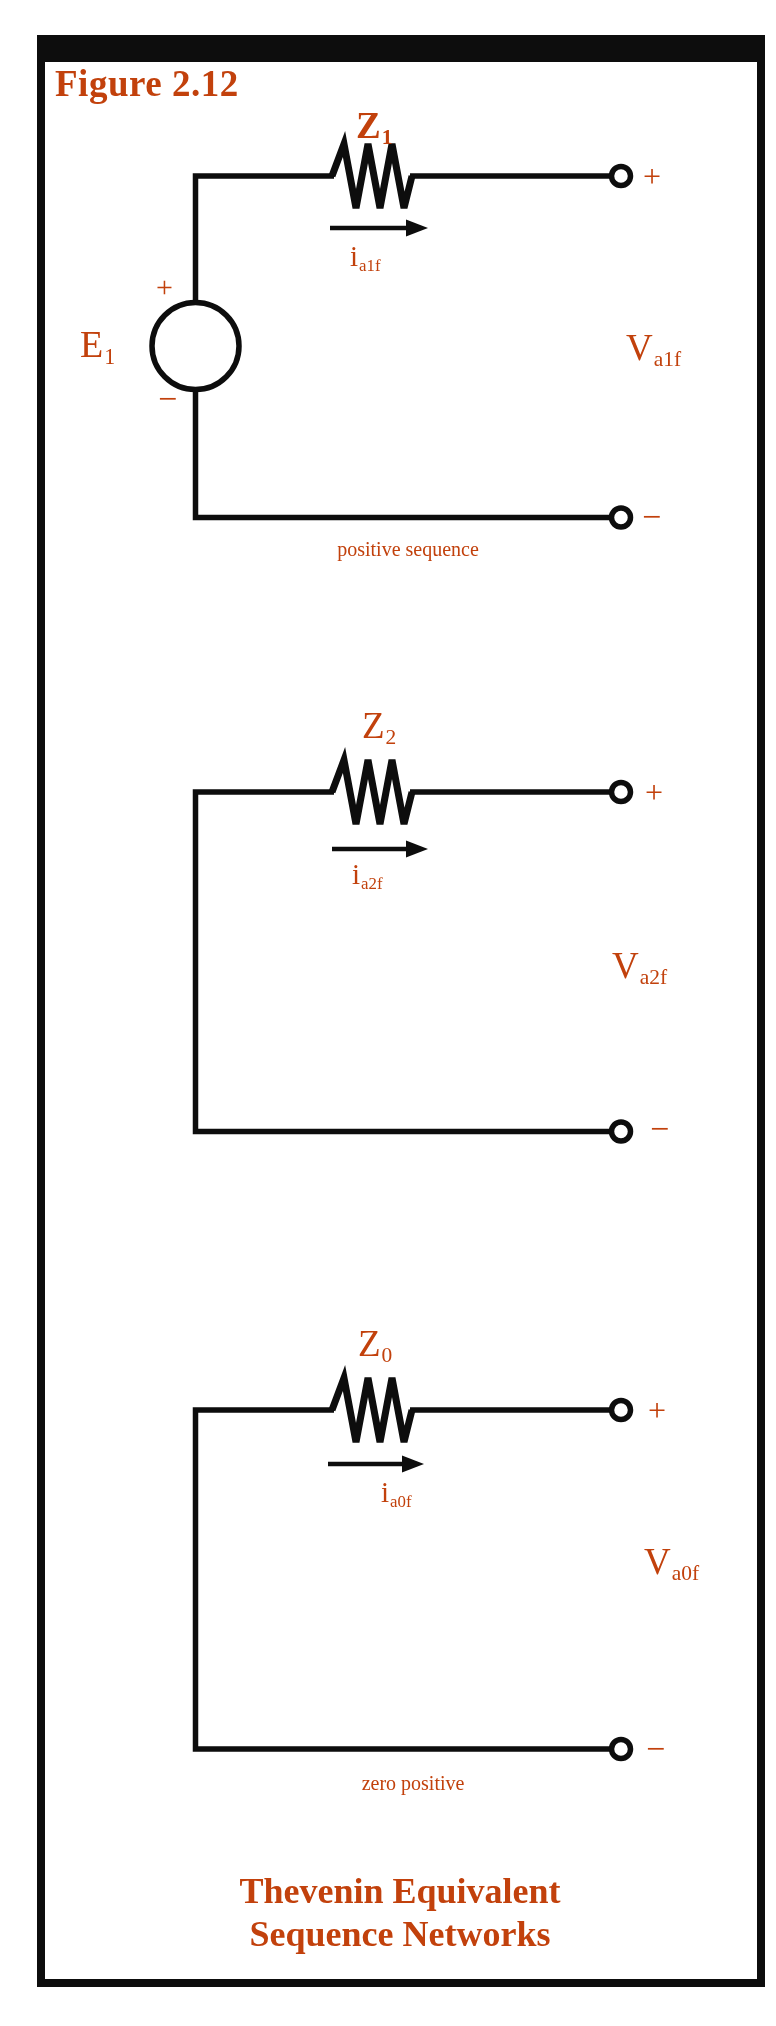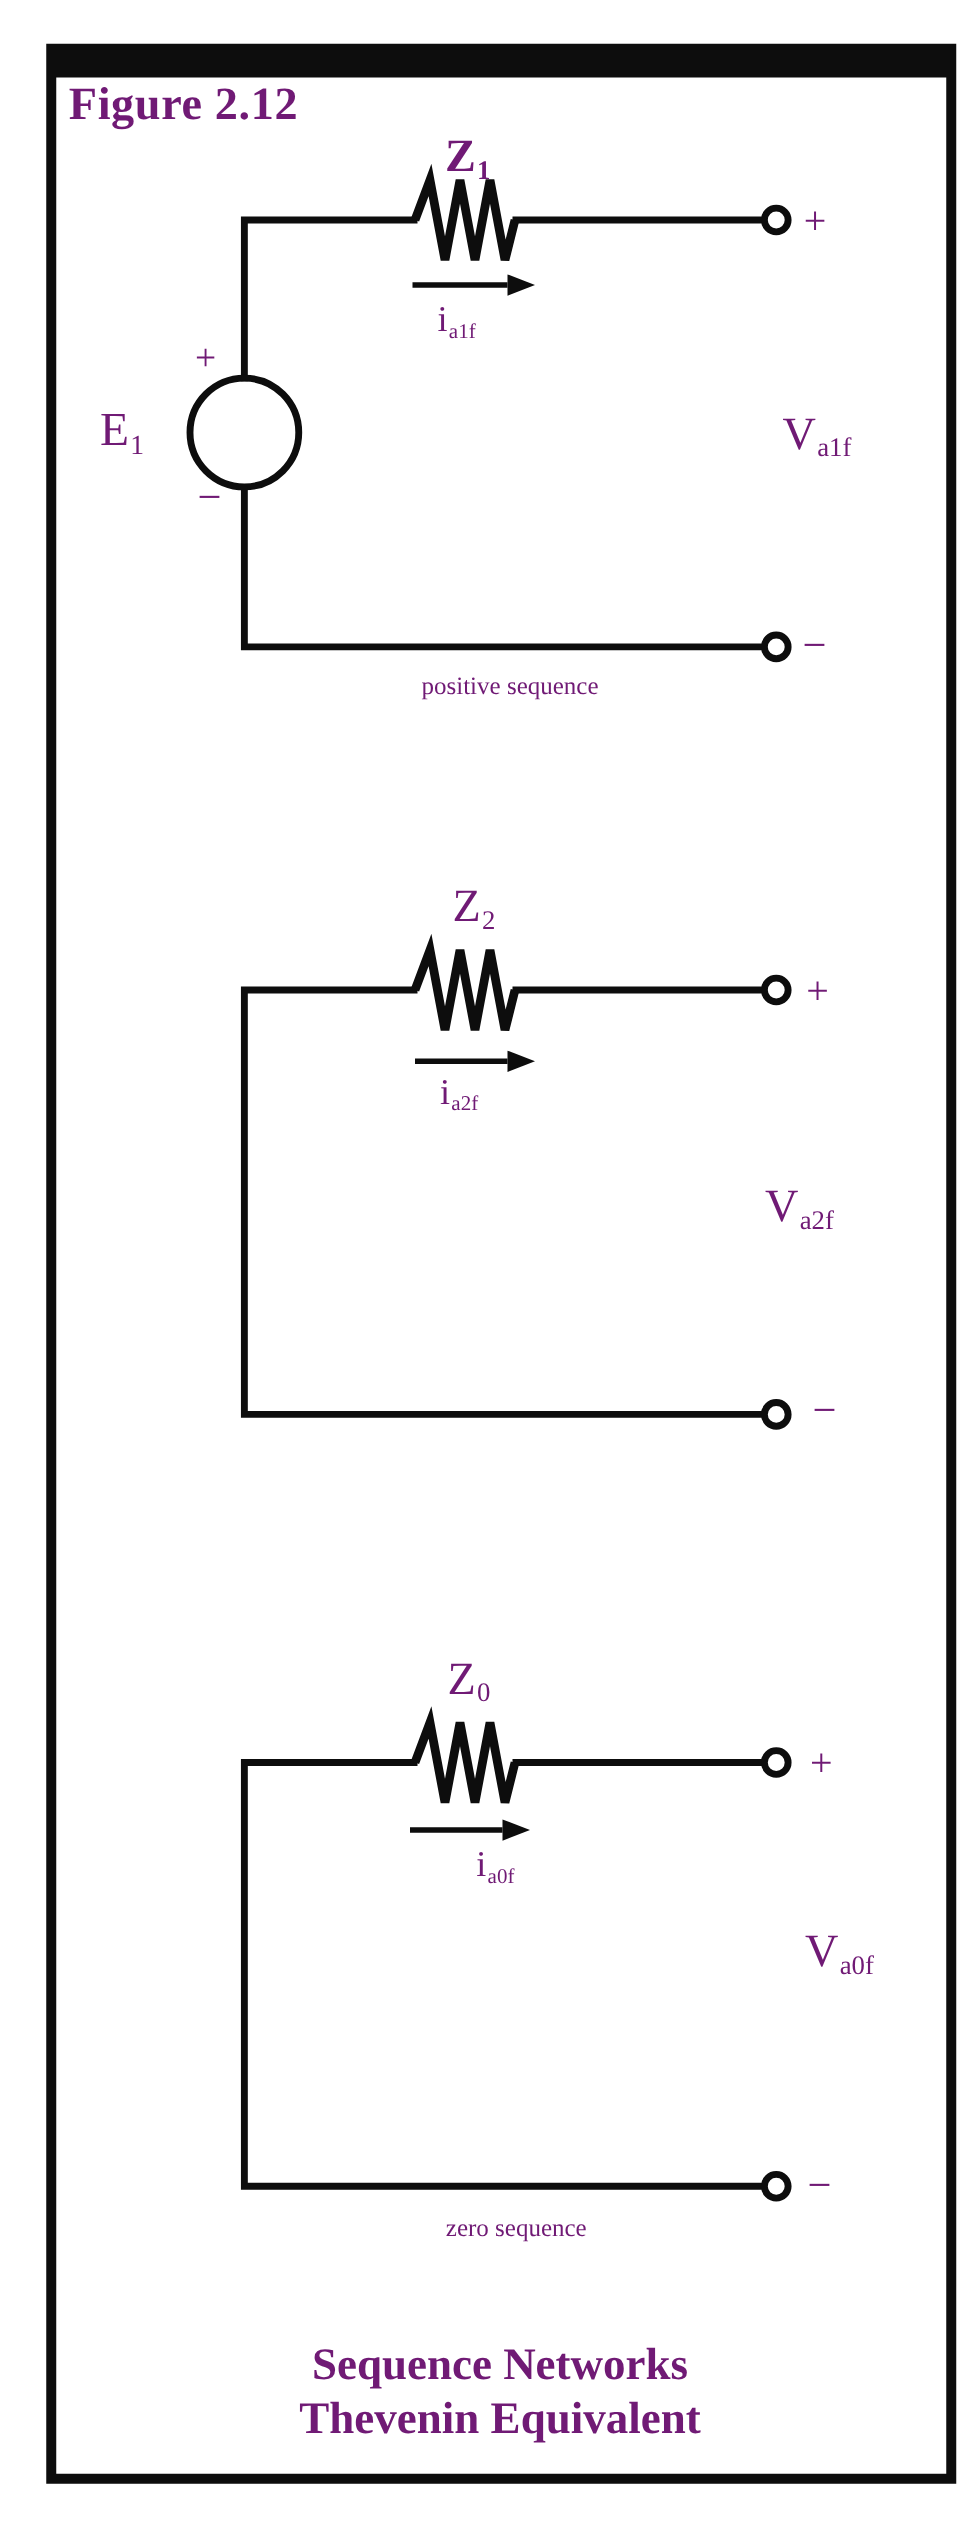--- a/index.html
+++ b/index.html
@@ -1,18 +1,18 @@
 <!DOCTYPE html>
 <html><head>
 <meta charset="utf-8">
 <style>
   html,body{margin:0;padding:0;background:#ffffff;}
   .page{
     position:relative;width:776px;height:2026px;background:#ffffff;
-    font-family:"Liberation Serif","DejaVu Serif",serif;color:#701a75;
+    font-family:"Liberation Serif","DejaVu Serif",serif;color:#c2410c;
     overflow:hidden;
   }
   .frame{
     position:absolute;left:37px;top:35px;width:728px;height:1952px;
     box-sizing:border-box;
     border:8px solid #0d0d0d;border-top:27px solid #0d0d0d;
     background:transparent;
   }
   .fig-title{
     position:absolute;left:55px;top:62px;
@@ -121,20 +121,20 @@
     <span>Z</span><sub>0</sub>
   </div>
   <div class="lbl cur" style="left:346px;top:1476px;margin-left:35px;">
     <span>i</span><sub>a0f</sub>
   </div>
   <div class="lbl sign" style="left:648px;top:1392px;">+</div>
   <div class="lbl volt" style="left:644px;top:1540px;">
     <span>V</span><sub>a0f</sub>
   </div>
   <div class="lbl sign-minus" style="left:646px;top:1730px;">−</div>
-  <div class="seq-caption" style="left:253px;top:1772px;">zero sequence</div>
+  <div class="seq-caption" style="left:253px;top:1772px;">zero positive</div>
 
   <div class="main-caption">
+    <div>Thevenin Equivalent</div>
     <div>Sequence Networks</div>
-    <div>Thevenin Equivalent</div>
   </div>
 
 </div>
 
 </body></html>

